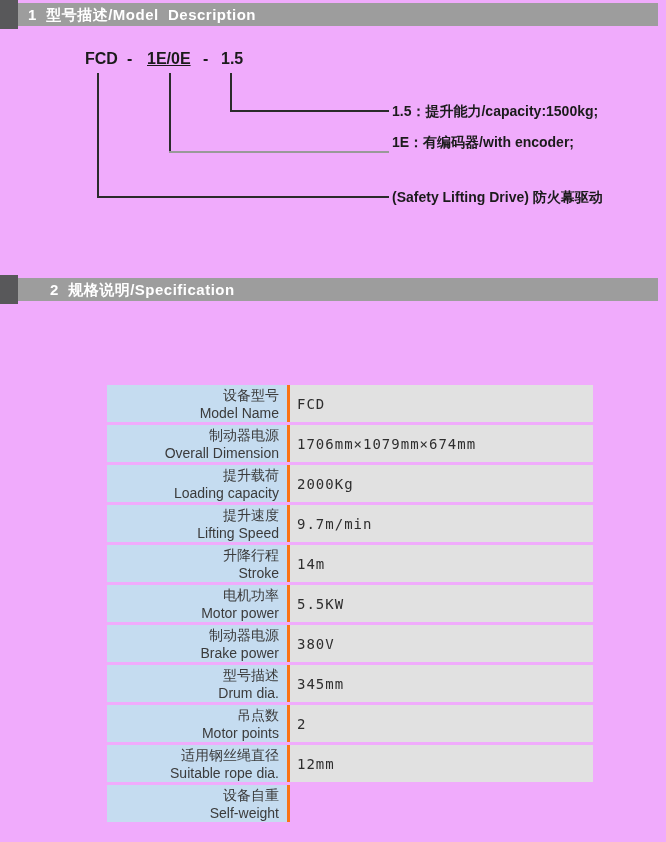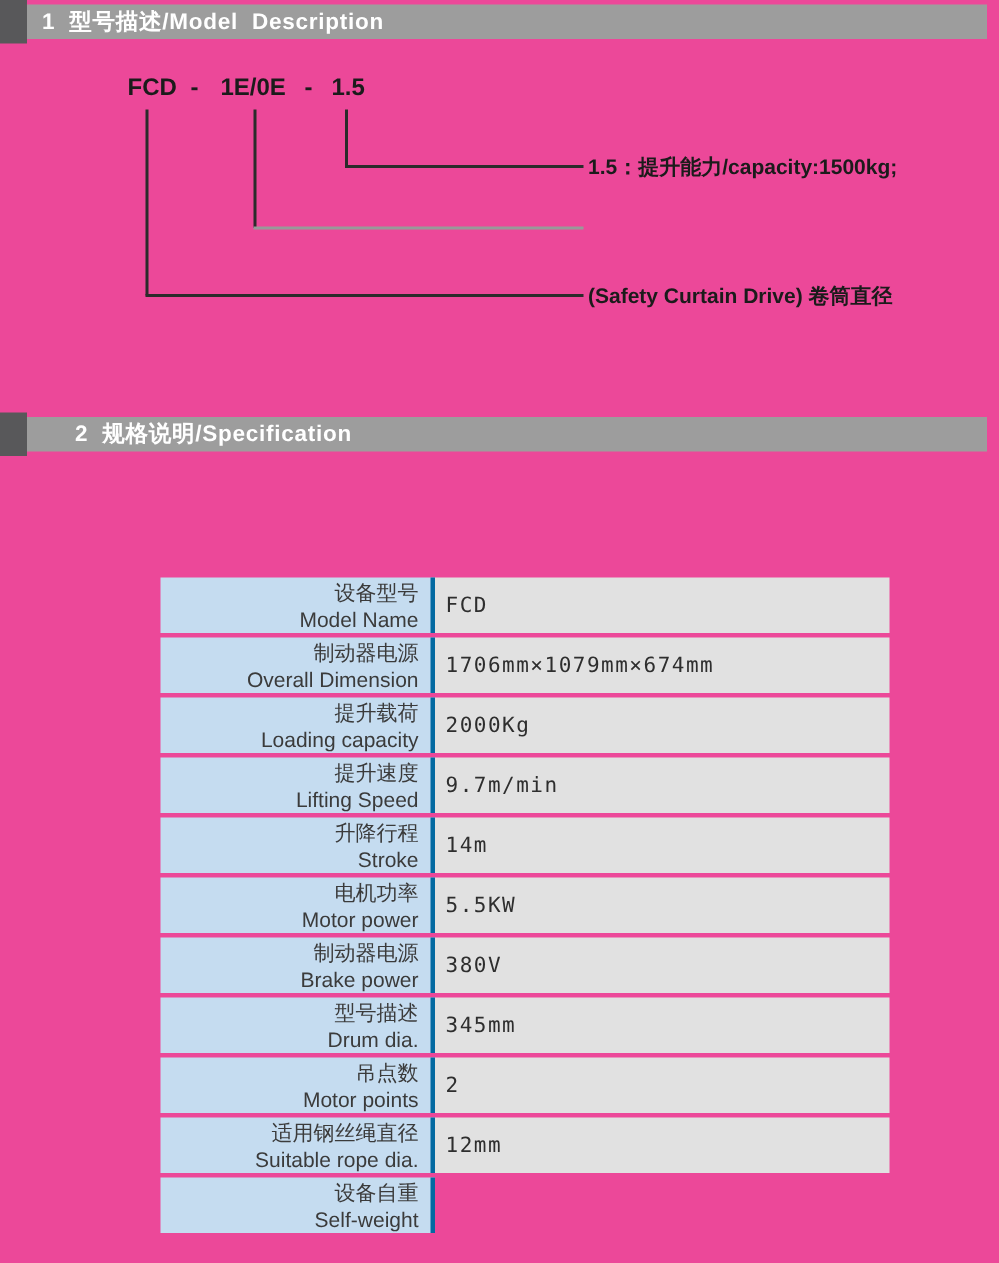--- a/index.html
+++ b/index.html
@@ -1,19 +1,19 @@
 <!DOCTYPE html>
 <html><head>
 <meta charset="utf-8">
 <style>
   * { margin:0; padding:0; box-sizing:border-box; }
   html,body { background:#ffffff; }
   body { font-family:"Liberation Sans","DejaVu Sans",sans-serif; }
   .page {
-    position:relative; width:666px; height:842px; background:#ec4899;
+    position:relative; width:666px; height:842px; background:#f0abfc;
     overflow:hidden; margin:0 auto;
   }
   
   .bar-square { position:absolute; left:0; width:18px; height:29px; background:#58585a; }
   .section-bar {
     position:absolute; left:18px; width:640px; height:23px; background:#9d9d9d;
     color:#ffffff; font-weight:bold; font-size:15px; line-height:23px;
     padding-left:10px; letter-spacing:0.5px; white-space:pre;
   }
   #sq1 { top:0; }   #bar1 { top:3px; }
@@ -30,53 +30,54 @@
     position:absolute; left:392px; font-weight:bold; font-size:14px; color:#1b1b1b;
     line-height:20px; white-space:pre;
   }
 
   
   .spec-table { position:absolute; left:107px; top:385px; width:486px; }
   .spec-row { display:flex; height:37px; margin-bottom:3px; }
   .cell-label {
     width:183px; background:#c5dcf0; display:flex; flex-direction:column;
     justify-content:center; align-items:flex-end; padding-right:8px;
-    border-right:3px solid #0369a1;
+    border-right:3px solid #f97316;
   }
   .cell-label .cn { font-size:14px; color:#3b3b3b; line-height:18px; }
   .cell-label .en { font-size:14px; color:#3b3b3b; line-height:18px; }
   .cell-value {
     flex:1; background:#e1e1e1; display:flex; align-items:center;
     padding-left:7px; font-family:"DejaVu Sans Mono","Liberation Mono",monospace;
     font-size:14px; color:#2e2e2e; letter-spacing:1px;
   }
 </style>
 </head>
 <body>
 
 <div class="page">
 
   <div class="bar-square" id="sq1"></div>
   <div class="section-bar" id="bar1">1  型号描述/Model  Description</div>
 
   <span class="model-part" style="left:85px;">FCD</span>
   <span class="model-part" style="left:127px;">-</span>
-  <span class="model-part" style="left:147px;">1E/0E</span>
+  <span class="model-part" style="left:147px;text-decoration:underline;">1E/0E</span>
   <span class="model-part" style="left:203px;">-</span>
   <span class="model-part" style="left:221px;">1.5</span>
 
   <div class="dline" style="left:97px;  top:73px;  width:2px;   height:124px;"></div>
   <div class="dline" style="left:97px;  top:196px; width:292px; height:2px;"></div>
   <div class="dline" style="left:169px; top:73px;  width:2px;   height:79px;"></div>
   <div class="dline gray" style="left:169px; top:151px; width:220px; height:2px;"></div>
   <div class="dline" style="left:230px; top:73px;  width:2px;   height:38px;"></div>
   <div class="dline" style="left:230px; top:110px; width:159px; height:2px;"></div>
 
   <div class="annot" style="top:101px;">1.5：提升能力/capacity:1500kg;</div>
-  <div class="annot" style="top:187px;">(Safety Curtain Drive) 卷筒直径</div>
+  <div class="annot" style="top:132px;">1E：有编码器/with encoder;</div>
+  <div class="annot" style="top:187px;">(Safety Lifting Drive) 防火幕驱动</div>
 
   <div class="bar-square" id="sq2"></div>
   <div class="section-bar" id="bar2">2  规格说明/Specification</div>
 
   <div class="spec-table">
     <div class="spec-row">
       <div class="cell-label">
         <div class="cn">设备型号</div>
         <div class="en">Model Name</div>
       </div>

